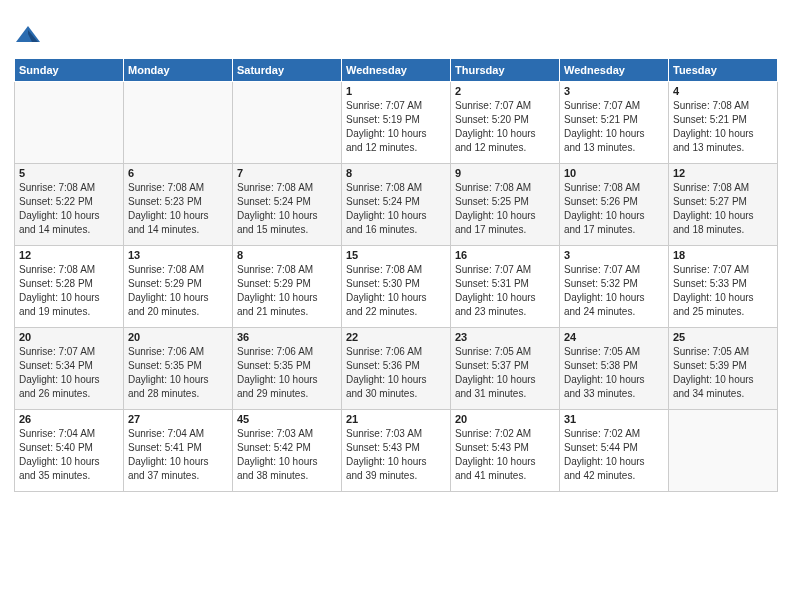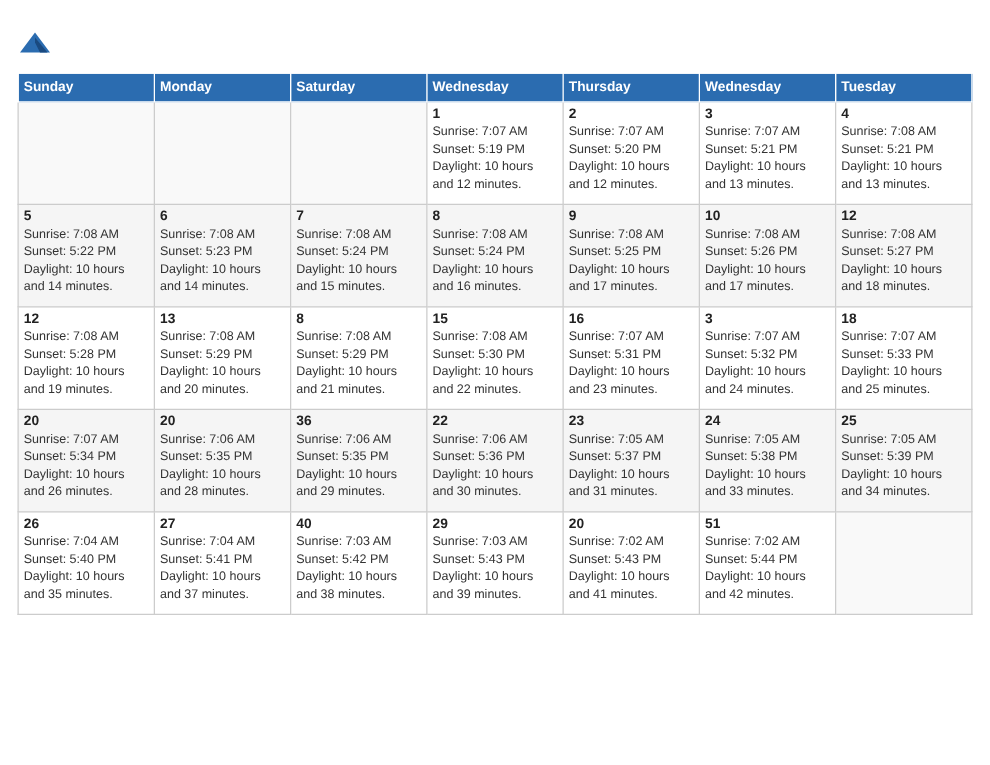--- a/index.html
+++ b/index.html
@@ -327,42 +327,42 @@
 and 35 minutes.</div>
           </td>
           <td>
             <div class="day-number">27</div>
             <div class="day-info" style="white-space: pre-line;">Sunrise: 7:04 AM
 Sunset: 5:41 PM
 Daylight: 10 hours
 and 37 minutes.</div>
           </td>
           <td>
-            <div class="day-number">40</div>
+            <div class="day-number">45</div>
             <div class="day-info" style="white-space: pre-line;">Sunrise: 7:03 AM
 Sunset: 5:42 PM
 Daylight: 10 hours
 and 38 minutes.</div>
           </td>
           <td>
-            <div class="day-number">29</div>
+            <div class="day-number">21</div>
             <div class="day-info" style="white-space: pre-line;">Sunrise: 7:03 AM
 Sunset: 5:43 PM
 Daylight: 10 hours
 and 39 minutes.</div>
           </td>
           <td>
             <div class="day-number">20</div>
             <div class="day-info" style="white-space: pre-line;">Sunrise: 7:02 AM
 Sunset: 5:43 PM
 Daylight: 10 hours
 and 41 minutes.</div>
           </td>
           <td>
-            <div class="day-number">51</div>
+            <div class="day-number">31</div>
             <div class="day-info" style="white-space: pre-line;">Sunrise: 7:02 AM
 Sunset: 5:44 PM
 Daylight: 10 hours
 and 42 minutes.</div>
           </td>
           <td class="empty-cell"></td>
         </tr>
       </tbody>
   </table>
 </div>

